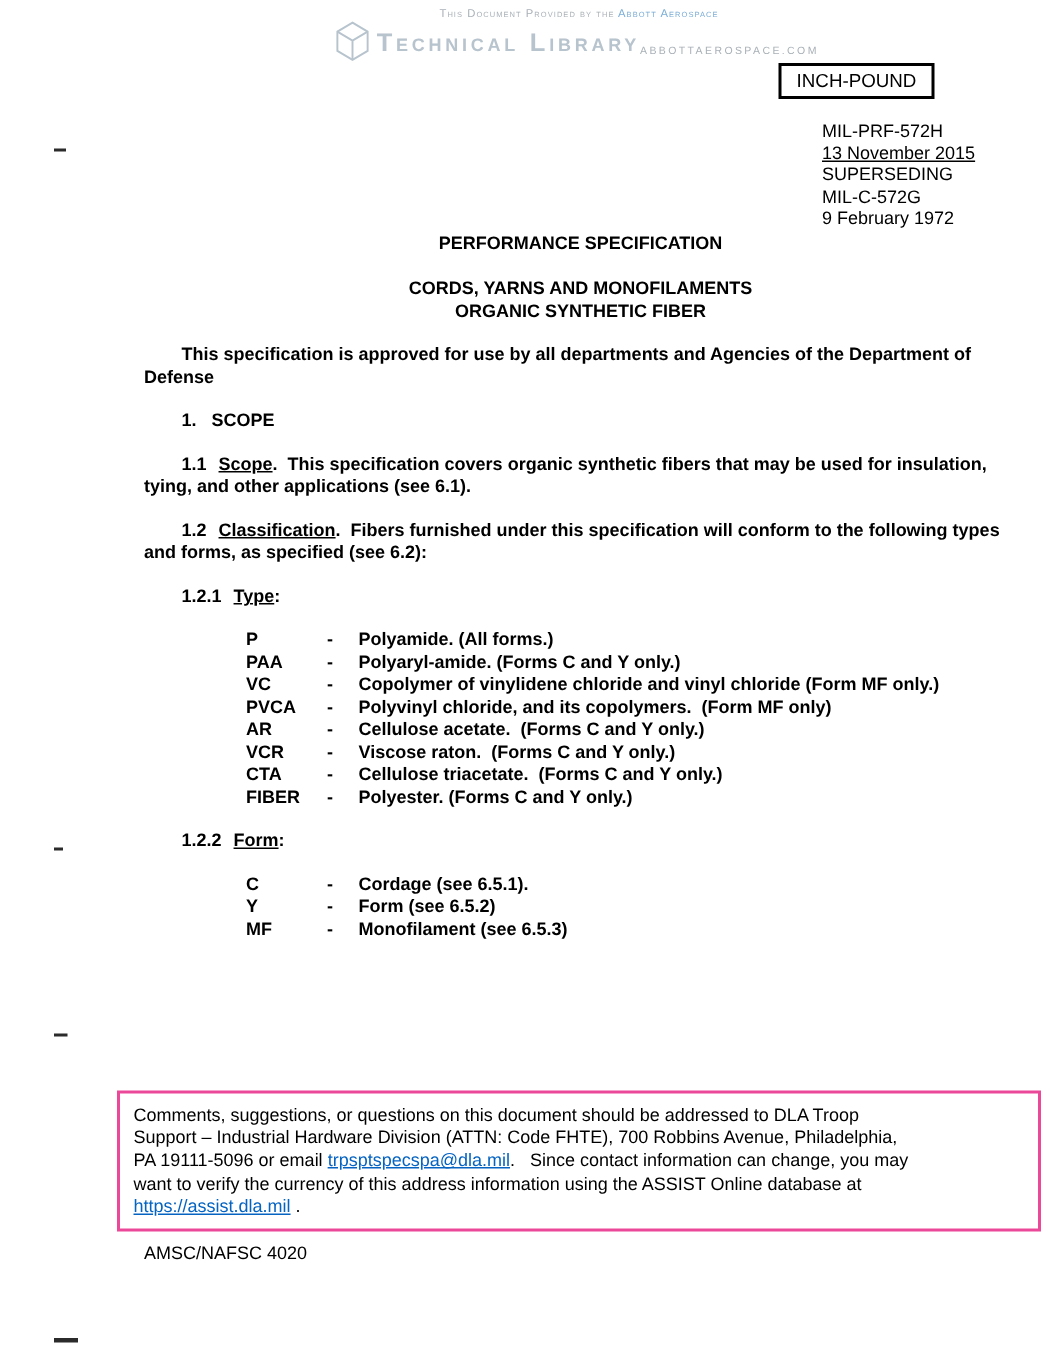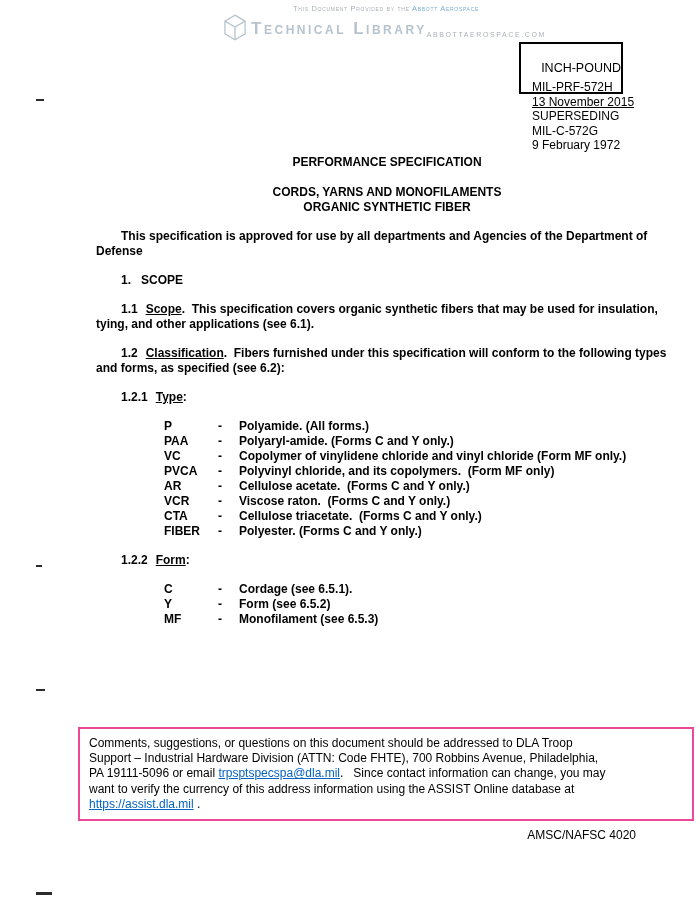--- a/index.html
+++ b/index.html
@@ -13,22 +13,22 @@
   
   .logo { position:absolute; top:4px; left:0; right:0; display:flex; flex-direction:column; align-items:center; }
   .provided { font-size:7.5px; font-variant:small-caps; letter-spacing:0.7px; color:#a9b1b7; }
   .provided .brand { color:#7aadd6; }
   .logo-row { display:flex; align-items:center; gap:5px; margin-top:1px; }
   .logo-col { display:flex; }
   .logo-title { font-size:17px; font-weight:700; font-variant:small-caps; letter-spacing:2.5px; color:#b7c3cd; line-height:18px; }
   .logo-site { font-size:7px; letter-spacing:1.6px; color:#a9b1b7; align-self:flex-end; margin-right:2px; }
 
   
-  .stamp { position:absolute; top:42px; left:483px; width:100px; border:2px solid #000; text-align:right; padding:17px 0; font-size:12.5px; background:#fff; }
-  .docid { position:absolute; top:80px; left:496px; line-height:14.5px; }
+  .stamp { position:absolute; top:42px; left:483px; width:100px; border:2px solid #000; text-align:center; padding:3px 0; font-size:12.5px; background:#fff; }
+  .docid { position:absolute; top:80px; left:512px; line-height:14.5px; }
   .u { text-decoration:underline; }
 
   
   .main { position:absolute; top:155px; left:60px; right:58px; line-height:15px;font-weight:bold; }
   .center { text-align:center; }
   .t1 { margin-bottom:15px; }
   .main p { margin:14px 0 0 0; white-space:pre-line; }
   .indent { text-indent:25px; }
   .pnum { margin-right:8px; }
 
@@ -38,21 +38,21 @@
   .defrow .dash { width:21px; }
   .defrow .desc { flex:1; }
 
   
   .comment-box {
     position:absolute; top:727px; left:42px; width:594px;
     border:2px solid #ec4899; padding:7px 9px; line-height:15.2px; white-space:pre-line;
     background:#fff;
   }
   a.link { color:#0563C1; text-decoration:underline; cursor:pointer; }
-  .footer { position:absolute; top:828px; left:60px; right:100px; display:flex; justify-content:flex-end; }
+  .footer { position:absolute; top:828px; left:60px; right:86px; display:flex; justify-content:flex-start; }
 
   
   .artifact { position:absolute; background:#2b2b2b; }
   .a1 { left:0; top:99px;  width:8px;  height:2px; }
   .a2 { left:0; top:565px; width:6px;  height:2px; }
   .a3 { left:0; top:689px; width:9px;  height:2px; }
   .a4 { left:0; top:892px; width:16px; height:3px; }
 </style>
 </head>
 <body>

